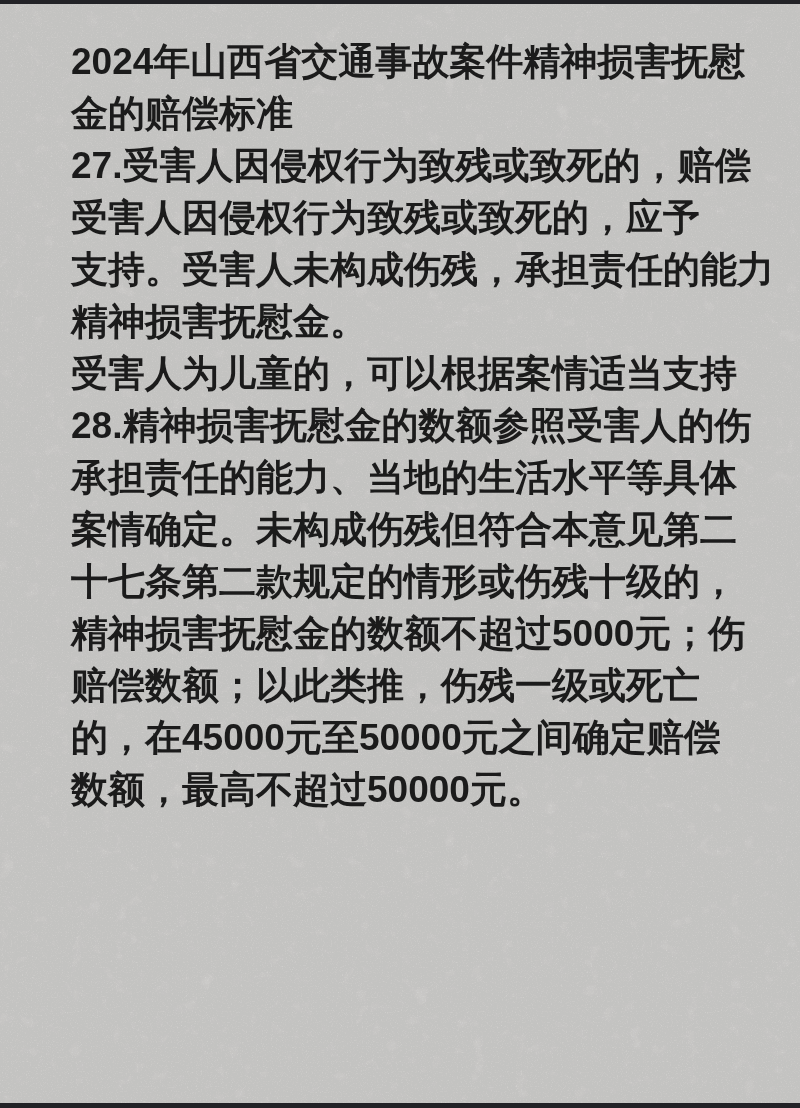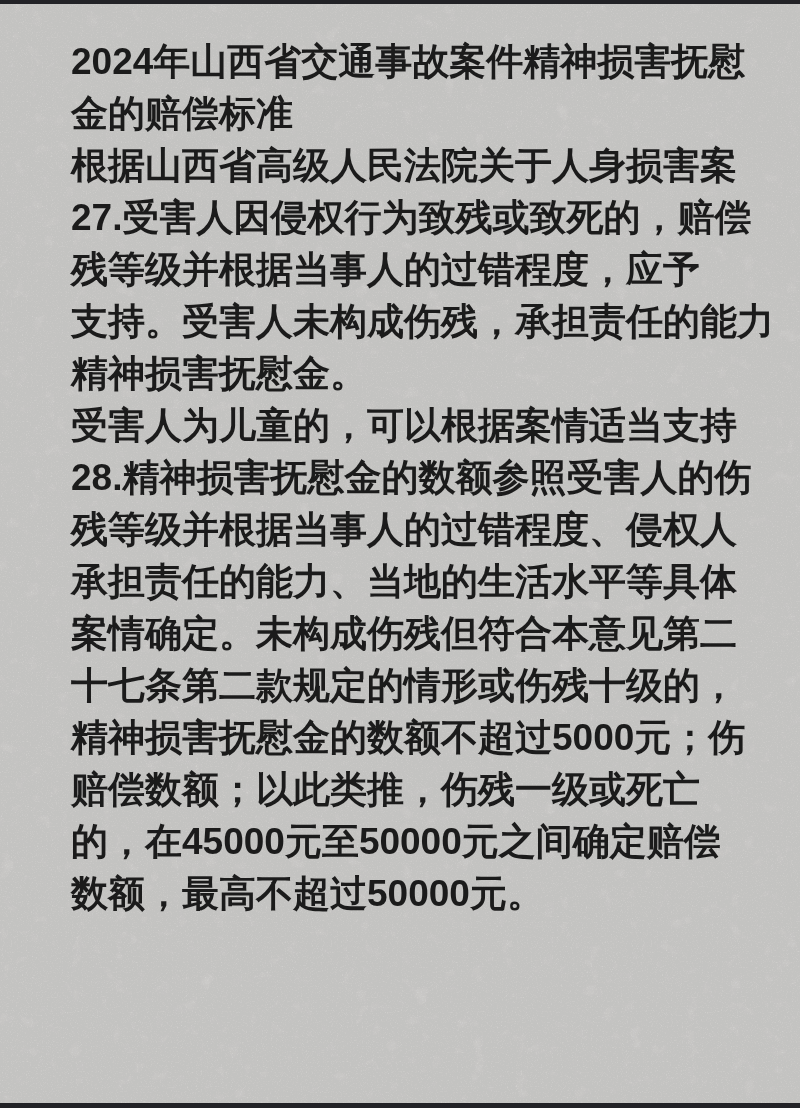--- a/index.html
+++ b/index.html
@@ -63,28 +63,26 @@
     </filter>
     <rect width="800" height="1108" fill="#000000" filter="url(#grainBlotch)" opacity="0.06"></rect>
     <rect width="800" height="1108" fill="#000000" filter="url(#grainFine)" opacity="0.10"></rect>
   </svg>
 
   <div class="bar bar-top"></div>
 
   <div class="text-layer">
     <div class="ln">2024年山西省交通事故案件精神损害抚慰</div>
     <div class="ln">金的赔偿标准</div>
-    <div class="ln">根据山西省高级人民法院关于人身损害案</div>
     <div class="ln">27.受害人因侵权行为致残或致死的，赔偿</div>
-    <div class="ln">残等级并根据当事人的过错程度，应予</div>
+    <div class="ln">受害人因侵权行为致残或致死的，应予</div>
     <div class="ln">支持。受害人未构成伤残，承担责任的能力</div>
     <div class="ln">精神损害抚慰金。</div>
     <div class="ln">受害人为儿童的，可以根据案情适当支持</div>
     <div class="ln">28.精神损害抚慰金的数额参照受害人的伤</div>
-    <div class="ln">残等级并根据当事人的过错程度、侵权人</div>
     <div class="ln">承担责任的能力、当地的生活水平等具体</div>
     <div class="ln">案情确定。未构成伤残但符合本意见第二</div>
     <div class="ln">十七条第二款规定的情形或伤残十级的，</div>
     <div class="ln">精神损害抚慰金的数额不超过5000元；伤</div>
     <div class="ln">赔偿数额；以此类推，伤残一级或死亡</div>
     <div class="ln">的，在45000元至50000元之间确定赔偿</div>
     <div class="ln">数额，最高不超过50000元。</div>
   </div>
 
   <div class="bar bar-bottom"></div>

